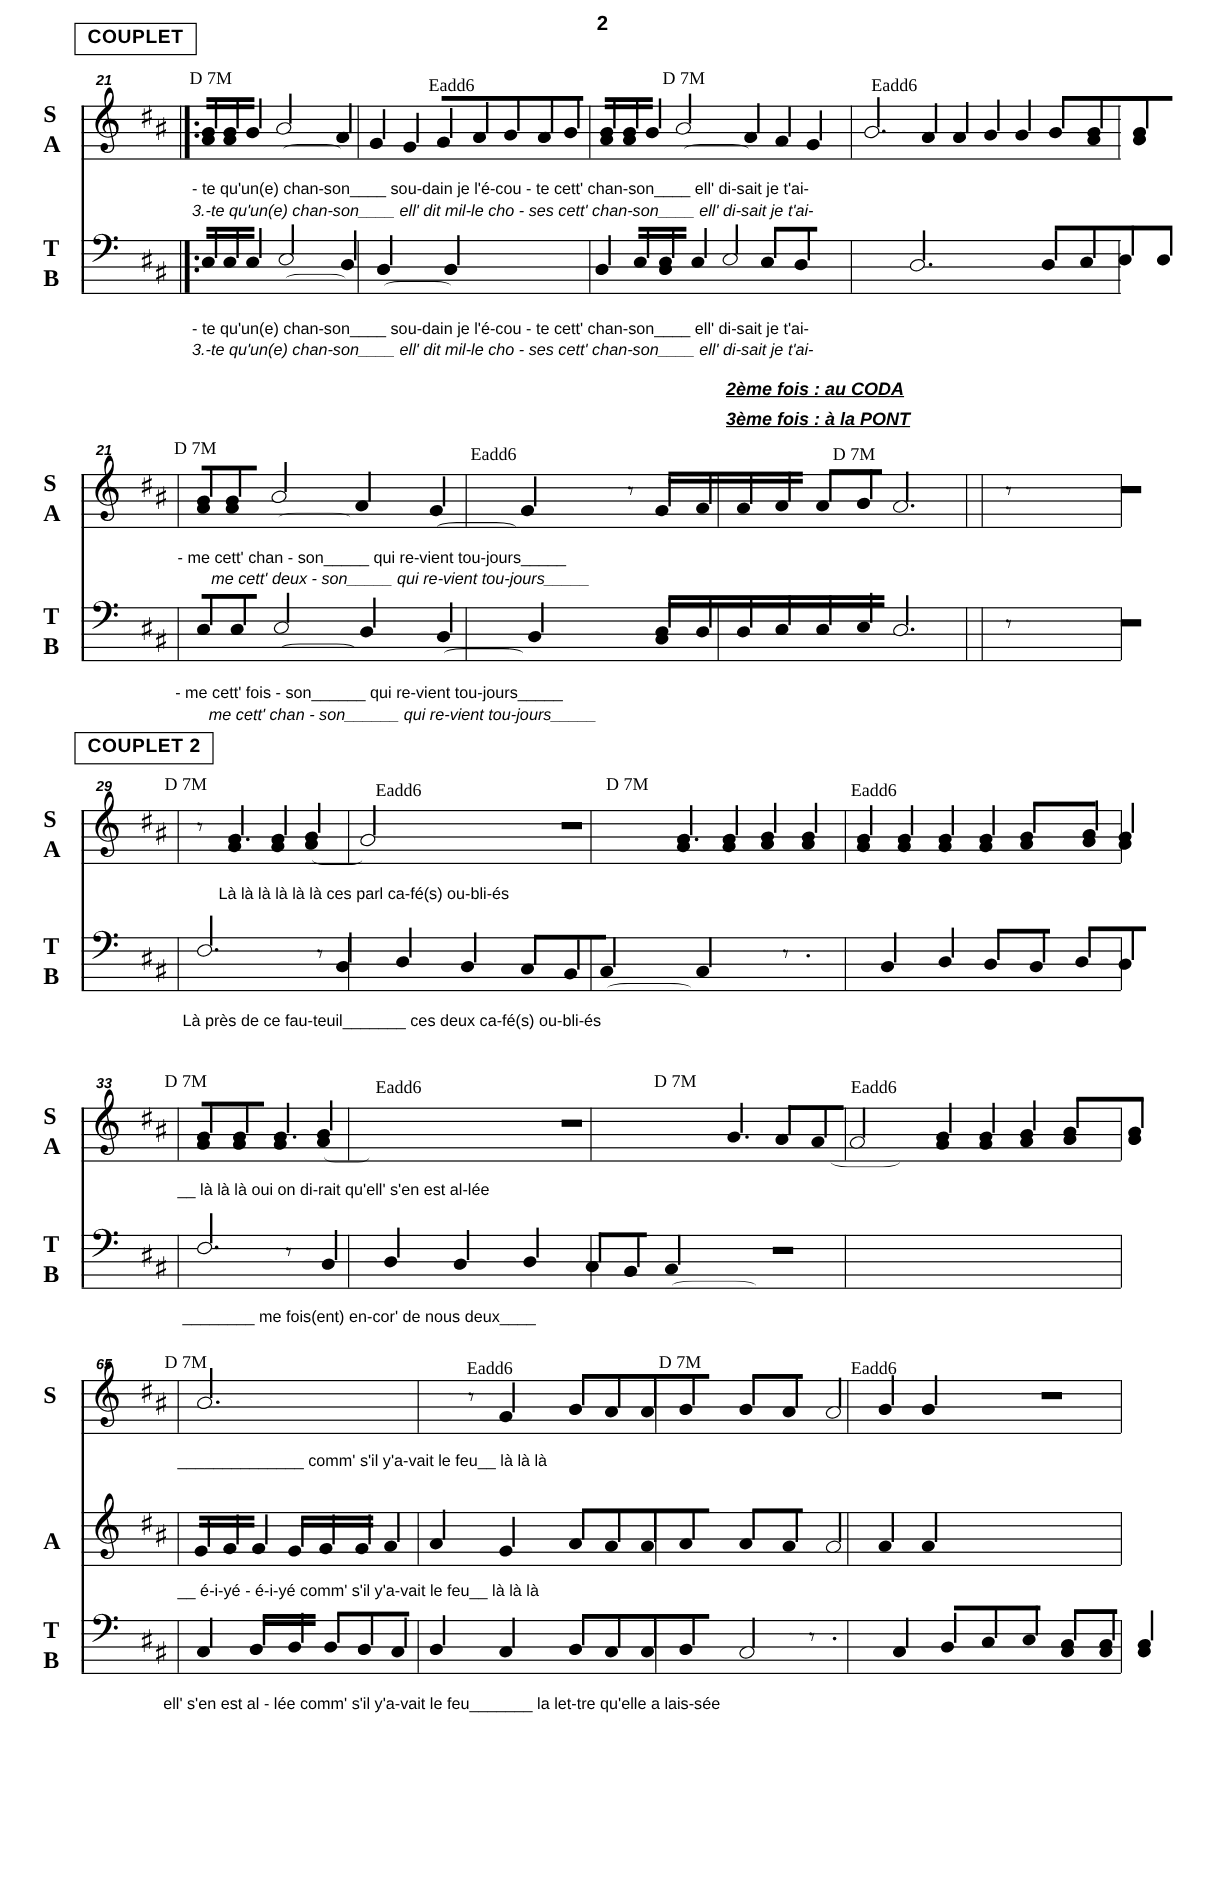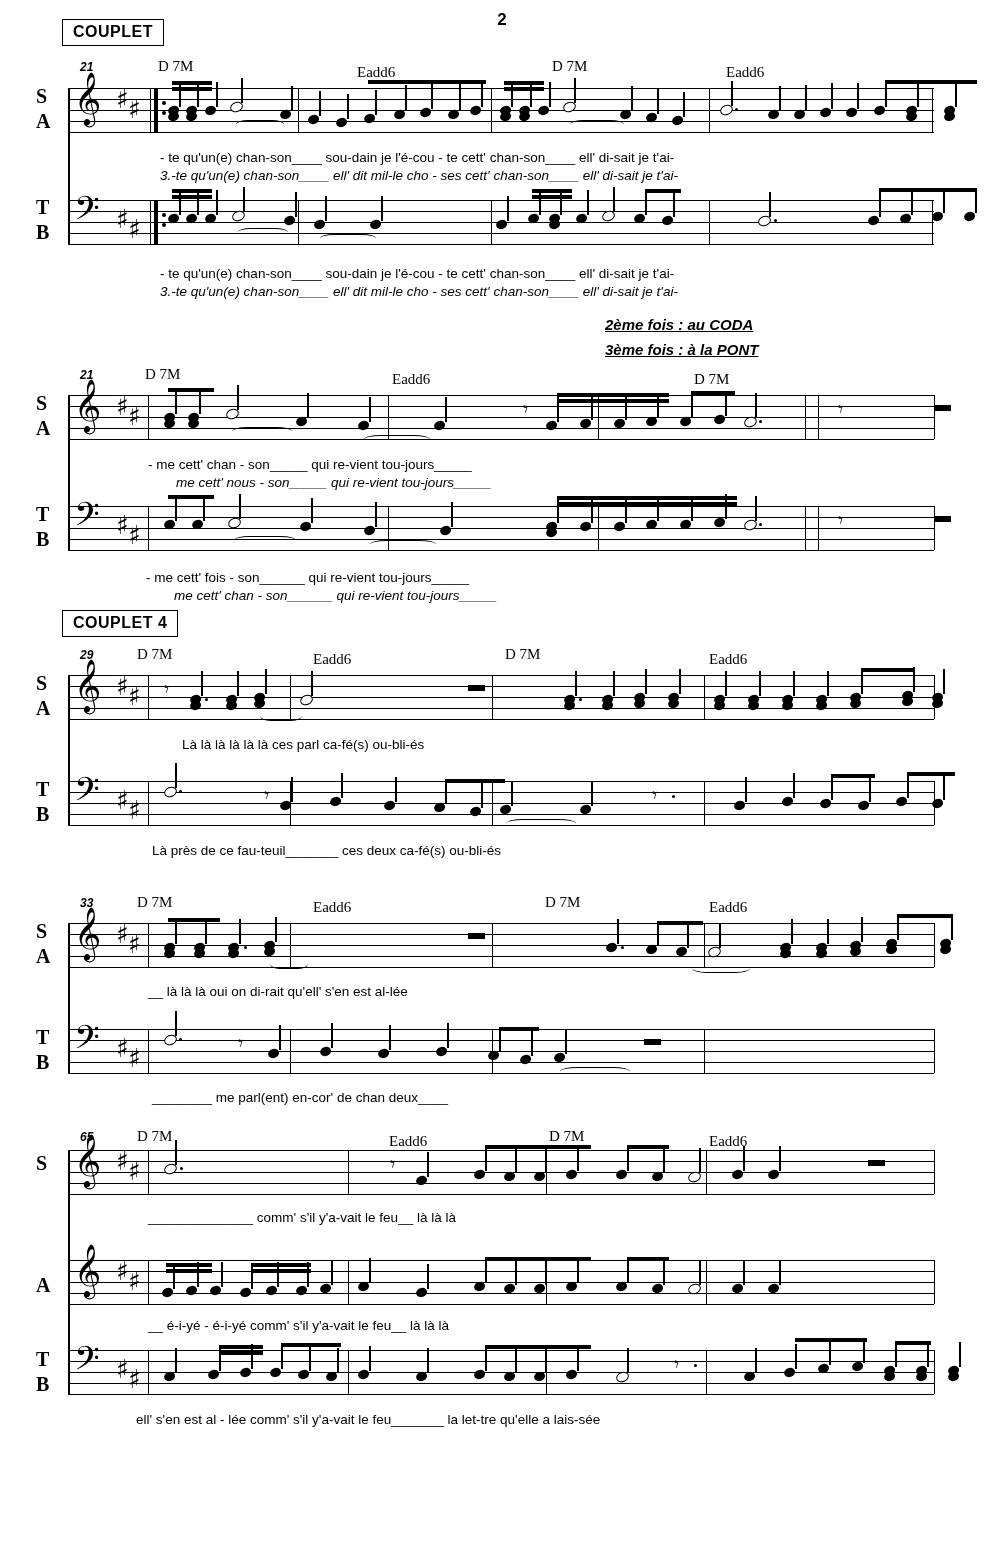--- a/index.html
+++ b/index.html
@@ -40,21 +40,21 @@
   .repeat-dots i{position:absolute;width:4px;height:4px;border-radius:50%;background:#000;left:0;}
 </style>
 </head>
 <body>
 
 <div class="page">
 
   <div class="page-num">2</div>
 
   <div class="section-box" style="left:62px;top:19px;">COUPLET</div>
-  <div class="section-box" style="left:62px;top:610px;">COUPLET 4</div>
+  <div class="section-box" style="left:62px;top:610px;">COUPLET 2</div>
 
   <div class="perf-note" style="left:605px;top:316px;">2ème fois : au CODA</div>
   <div class="perf-note" style="left:605px;top:341px;">3ème fois : à la PONT</div>
 
   <div class="system">
 
     <div class="measure-num" style="left:80px;top:60px;">21</div>
 
     <div class="chord" style="left:158px;top:58px;">D 7M</div>
     <div class="chord" style="left:357px;top:64px;">Eadd6</div>
@@ -295,21 +295,21 @@
         <div class="stem" style="left:657px;top:-4px;height:25px;"></div>
       <div class="beam" style="left:623px;top:-4px;width:44px;"></div>
       <div class="note hollow" style="left:676px;top:22px;"></div>
         <div class="stem" style="left:687px;top:-2px;height:25px;"></div>
       <div class="dot" style="left:691px;top:25px;"></div>
       <div class="rest" style="left:770px;top:2px;">𝄾</div>
       <div class="restbar" style="left:866px;top:10px;"></div>
     </div>
 
     <div class="lyric" style="left:148px;top:457px;">-    me    cett'   chan - son_____        qui  re-vient  tou-jours_____</div>
-    <div class="lyric it" style="left:176px;top:475px;">me    cett'   nous - son_____        qui  re-vient  tou-jours_____</div>
+    <div class="lyric it" style="left:176px;top:475px;">me    cett'   deux - son_____        qui  re-vient  tou-jours_____</div>
 
     <div class="voice-label" style="left:36px;top:503px;">T</div>
     <div class="voice-label" style="left:36px;top:528px;">B</div>
     <div class="staff" style="left:68px;top:506px;width:866px;height:44px;">
       <div class="ln" style="top:0;"></div>
         <div class="ln" style="top:11px;"></div>
         <div class="ln" style="top:22px;"></div>
         <div class="ln" style="top:33px;"></div>
         <div class="ln" style="top:44px;"></div>
       <div class="glyph clefF" style="left:6px;top:-8px;">𝄢</div>
@@ -603,21 +603,21 @@
         <div class="stem" style="left:431px;top:-2px;height:25px;"></div>
       <div class="note" style="left:452px;top:26px;"></div>
         <div class="stem" style="left:463px;top:2px;height:25px;"></div>
       <div class="beam" style="left:431px;top:-2px;width:40px;"></div>
       <div class="note" style="left:486px;top:24px;"></div>
         <div class="stem" style="left:497px;top:0;height:25px;"></div>
       <div class="tie" style="left:492px;top:38px;width:70px;"></div>
       <div class="restbar" style="left:576px;top:10px;"></div>
     </div>
 
-    <div class="lyric" style="left:152px;top:1090px;">________     me  parl(ent) en-cor' de chan deux____</div>
+    <div class="lyric" style="left:152px;top:1090px;">________     me  fois(ent) en-cor' de nous deux____</div>
   </div>
 
   <div class="system">
     <div class="measure-num" style="left:80px;top:1130px;">65</div>
     <div class="chord" style="left:137px;top:1128px;">D 7M</div>
     <div class="chord" style="left:389px;top:1133px;">Eadd6</div>
     <div class="chord" style="left:549px;top:1128px;">D 7M</div>
     <div class="chord" style="left:709px;top:1133px;">Eadd6</div>
 
     <div class="voice-label" style="left:36px;top:1152px;">S</div>

